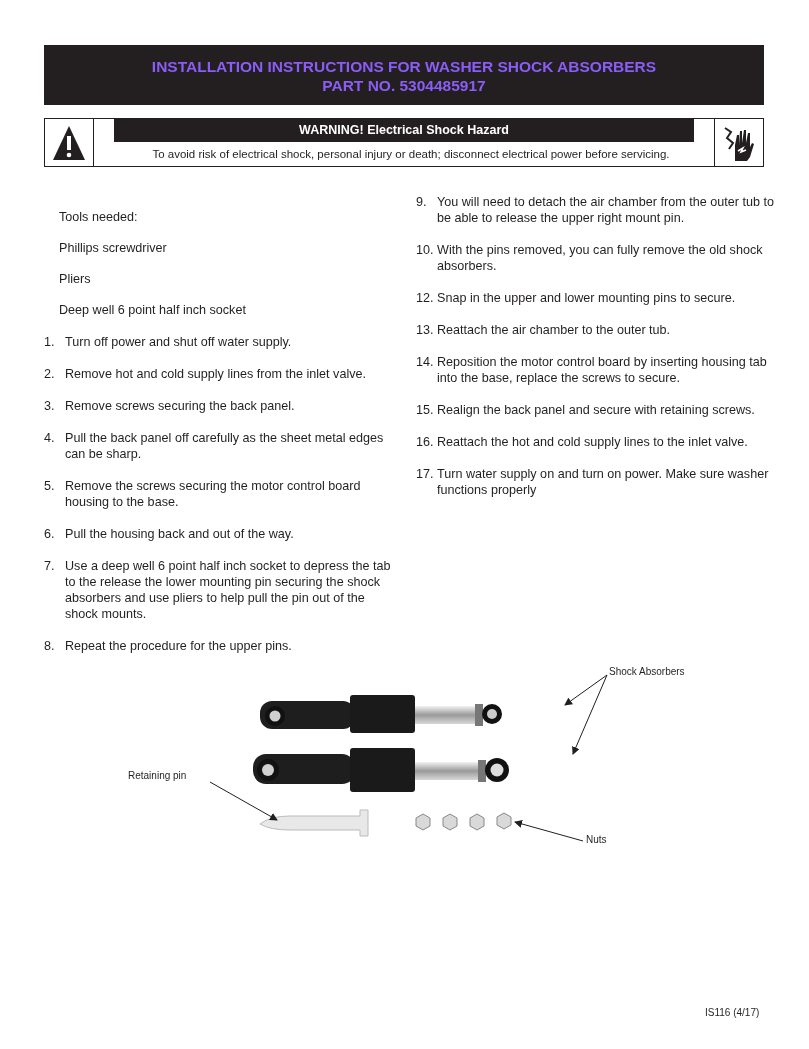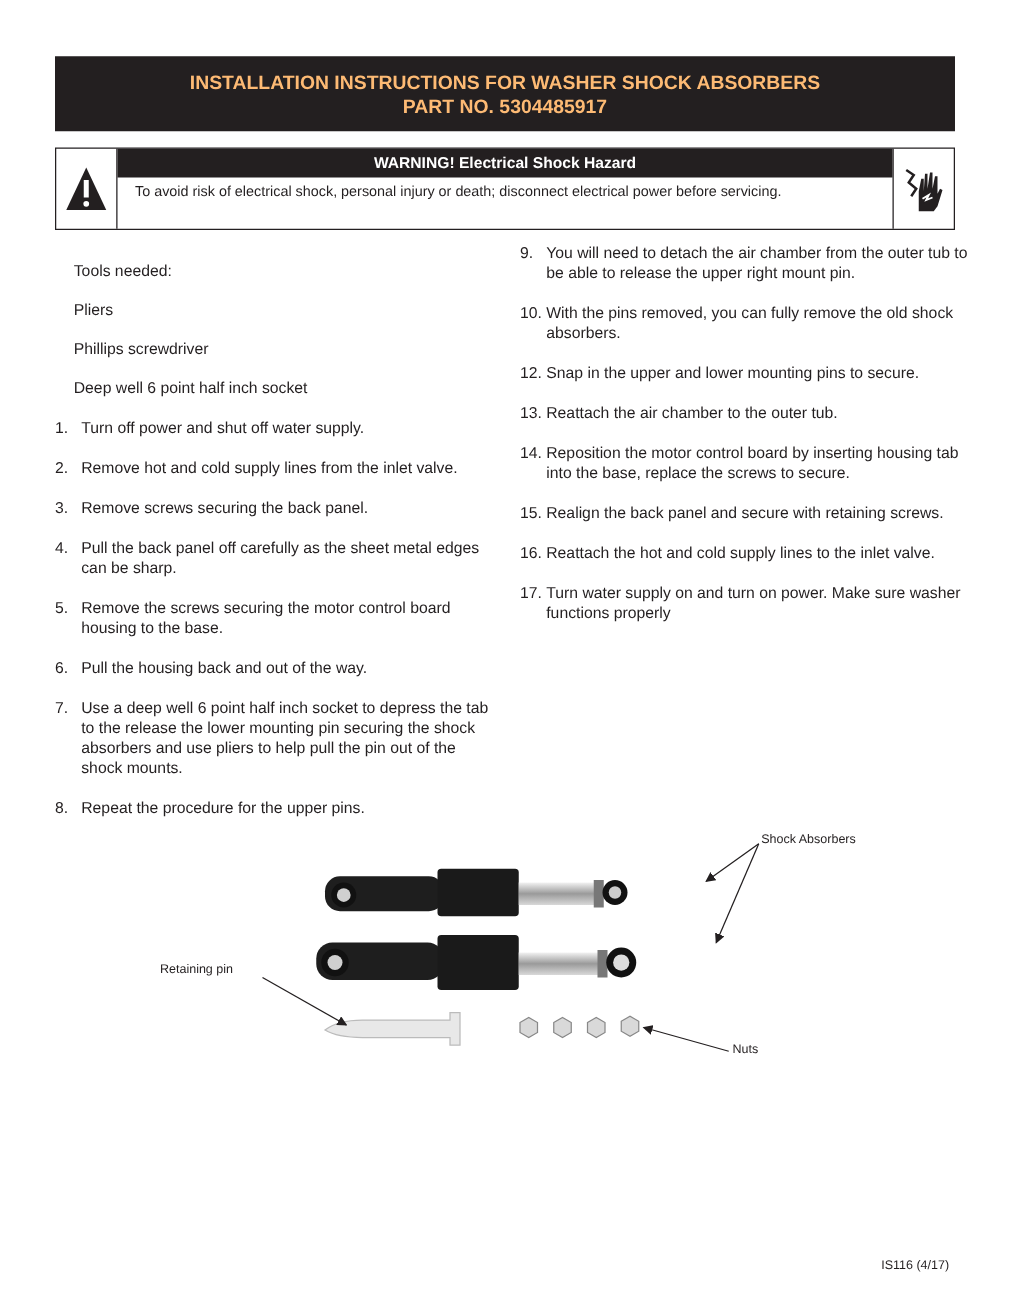--- a/index.html
+++ b/index.html
@@ -1,23 +1,23 @@
 <!DOCTYPE html>
 <html><head>
 <meta charset="utf-8">
 <style>
   html, body { margin: 0; padding: 0; background: #ffffff; }
   body { width: 809px; height: 1049px; position: relative; font-family: "Liberation Sans", sans-serif; color: #231f20; overflow: hidden; }
-  .title-bar { position: absolute; left: 44px; top: 45px; width: 720px; height: 60px; background: #231f20; color: #fdba74; text-align: center; font-weight: bold; font-size: 15.5px; line-height: 19px; box-sizing: border-box; padding-top: 12px; }
-  .warning { position: absolute; left: 44px; top: 118px; width: 720px; height: 66px; border: 1px solid #231f20; box-sizing: border-box; display: flex; }
+  .title-bar { position: absolute; left: 44px; top: 45px; width: 720px; height: 60px; background: #231f20; color: #8b5cf6; text-align: center; font-weight: bold; font-size: 15.5px; line-height: 19px; box-sizing: border-box; padding-top: 12px; }
+  .warning { position: absolute; left: 44px; top: 118px; width: 720px; height: 49px; border: 1px solid #231f20; box-sizing: border-box; display: flex; gap: 20px; }
   .warn-icon-box { width: 48px; border-right: 1px solid #231f20; display: flex; align-items: center; justify-content: center; }
   .warn-icon-box.right { border-right: none; border-left: 1px solid #231f20; width: 48px; }
   .warn-mid { flex: 1; display: flex; flex-direction: column; }
   .warn-head { height: 23px; background: #231f20; color: #fff; font-weight: bold; font-size: 12.5px; line-height: 23px; text-align: center; }
-  .warn-body { font-size: 11.5px; padding-left: 14px; line-height: 25px; }
+  .warn-body { font-size: 11.5px; padding-left: 14px; line-height: 25px; text-align: center; }
   .col { position: absolute; font-size: 12.6px; line-height: 16px; }
   .col.left { left: 44px; top: 194px; width: 350px; }
   .col.right { left: 416px; top: 194px; width: 360px; }
   .tools div { margin: 15px; }
   ol.steps { list-style: none; padding: 0; margin: 16px 0 0 0; }
   .col.right ol.steps { margin-top: 0; }
   ol.steps li { display: flex; margin-bottom: 16px; }
   .num { width: 21px; flex: none; }
   .col.right .num { width: 21px; }
   .txt { flex: 1; }
@@ -50,22 +50,22 @@
       <path d="M4,5 L10,9 L6,15 L12,20 L8,26" stroke="#231f20" stroke-width="2" fill="none"></path>
       <path d="M14,38 L14,22 L16,12 L18,12 L18,22 L19,8 L21,8 L21,20 L23,7 L25,7 L25,20 L27,10 L29,10 L29,24 L31,20 L33,21 L29,34 L26,38 Z" fill="#231f20"></path>
       <path d="M17,28 L22,25 L20,29 L25,27" stroke="#fff" stroke-width="1.5" fill="none"></path>
     </svg>
   </div>
 </div>
 
 <div class="col left">
   <div class="tools">
     <div>Tools needed:</div>
+    <div>Phillips screwdriver</div>
     <div>Pliers</div>
-    <div>Phillips screwdriver</div>
     <div>Deep well 6 point half inch socket</div>
   </div>
   <ol class="steps">
     <li>
         <span class="num">1.</span>
         <span class="txt">Turn off power and shut off water supply.</span>
       </li>
     <li>
         <span class="num">2.</span>
         <span class="txt">Remove hot and cold supply lines from the inlet valve.</span>

